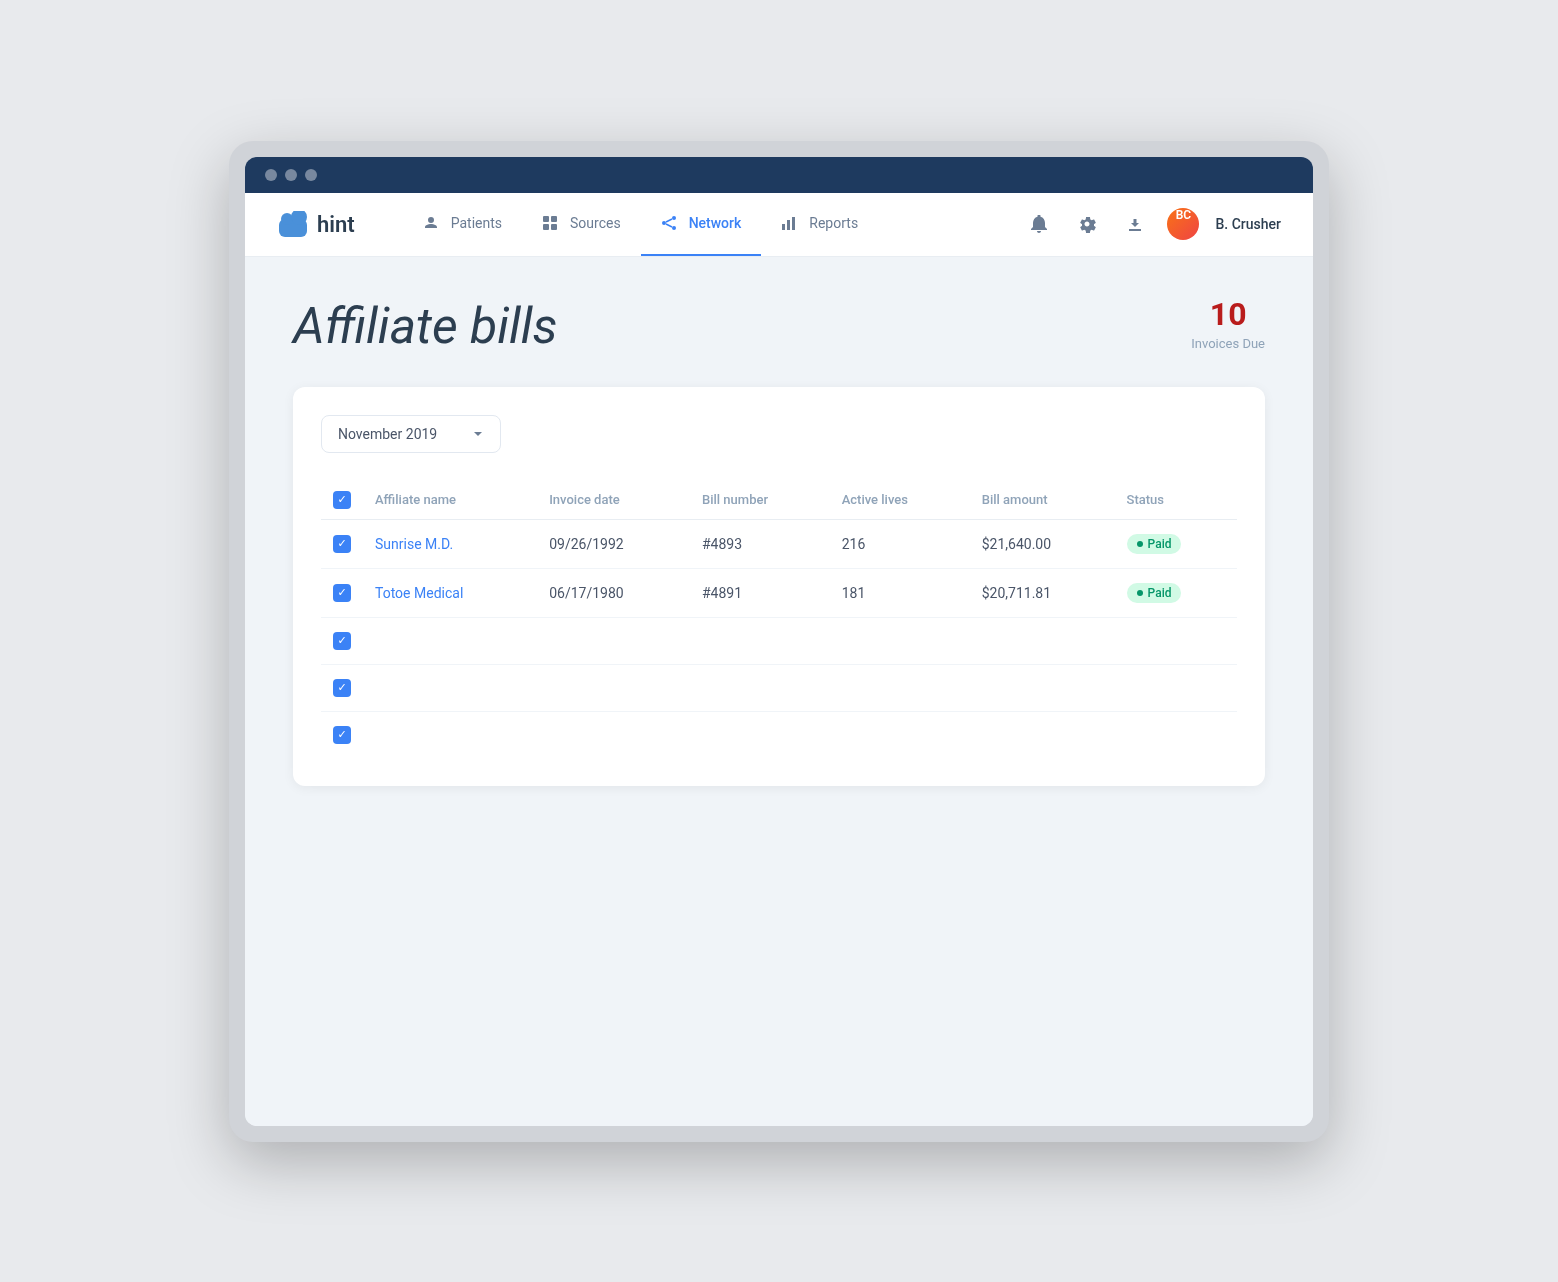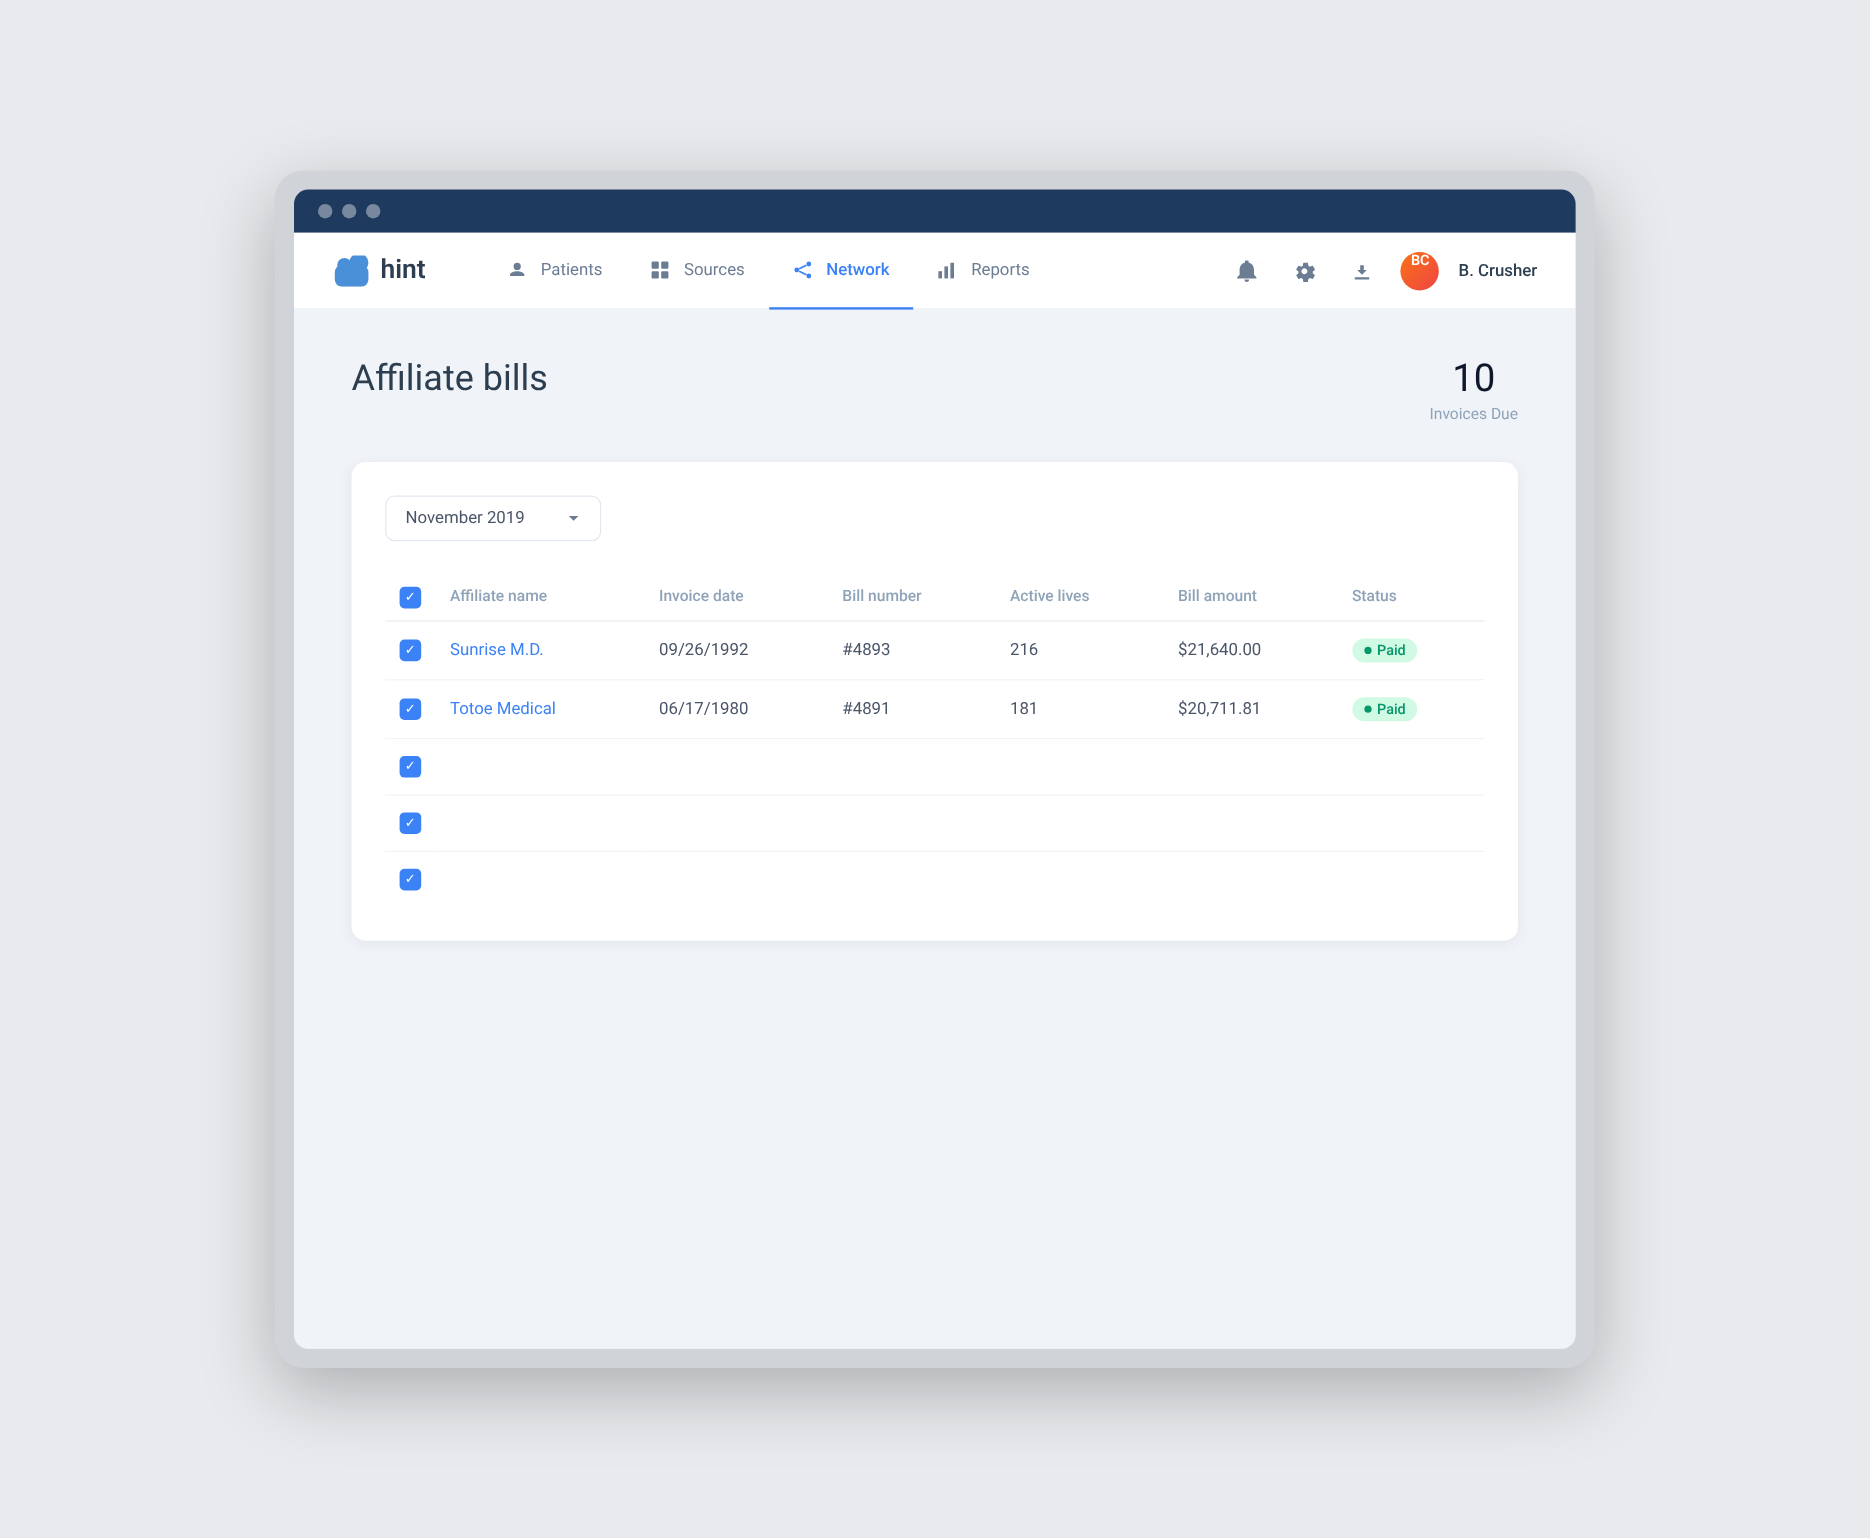--- a/index.html
+++ b/index.html
@@ -144,41 +144,42 @@
 
     
     .page-header {
       display: flex;
       align-items: flex-start;
       gap: 40px;
       margin-bottom: 32px;
     }
 
     .page-title {
-      font-size: 30px;
+      font-size: 50px;
       font-weight: 400;
       color: #2c3e50;
       white-space: nowrap;
+      font-style: italic;
     }
 
     .stats-row {
       display: flex;
       gap: 60px;
       margin-left: auto;
       align-items: flex-start;
     }
 
     .stat-item {
       text-align: center;
     }
 
     .stat-value {
       font-size: 32px;
-      font-weight: 400;
-      color: #0f172a;
+      font-weight: 700;
+      color: #b91c1c;
       line-height: 1.1;
     }
 
     .stat-label {
       font-size: 13px;
       color: #8fa3b8;
       margin-top: 4px;
     }
 
     

